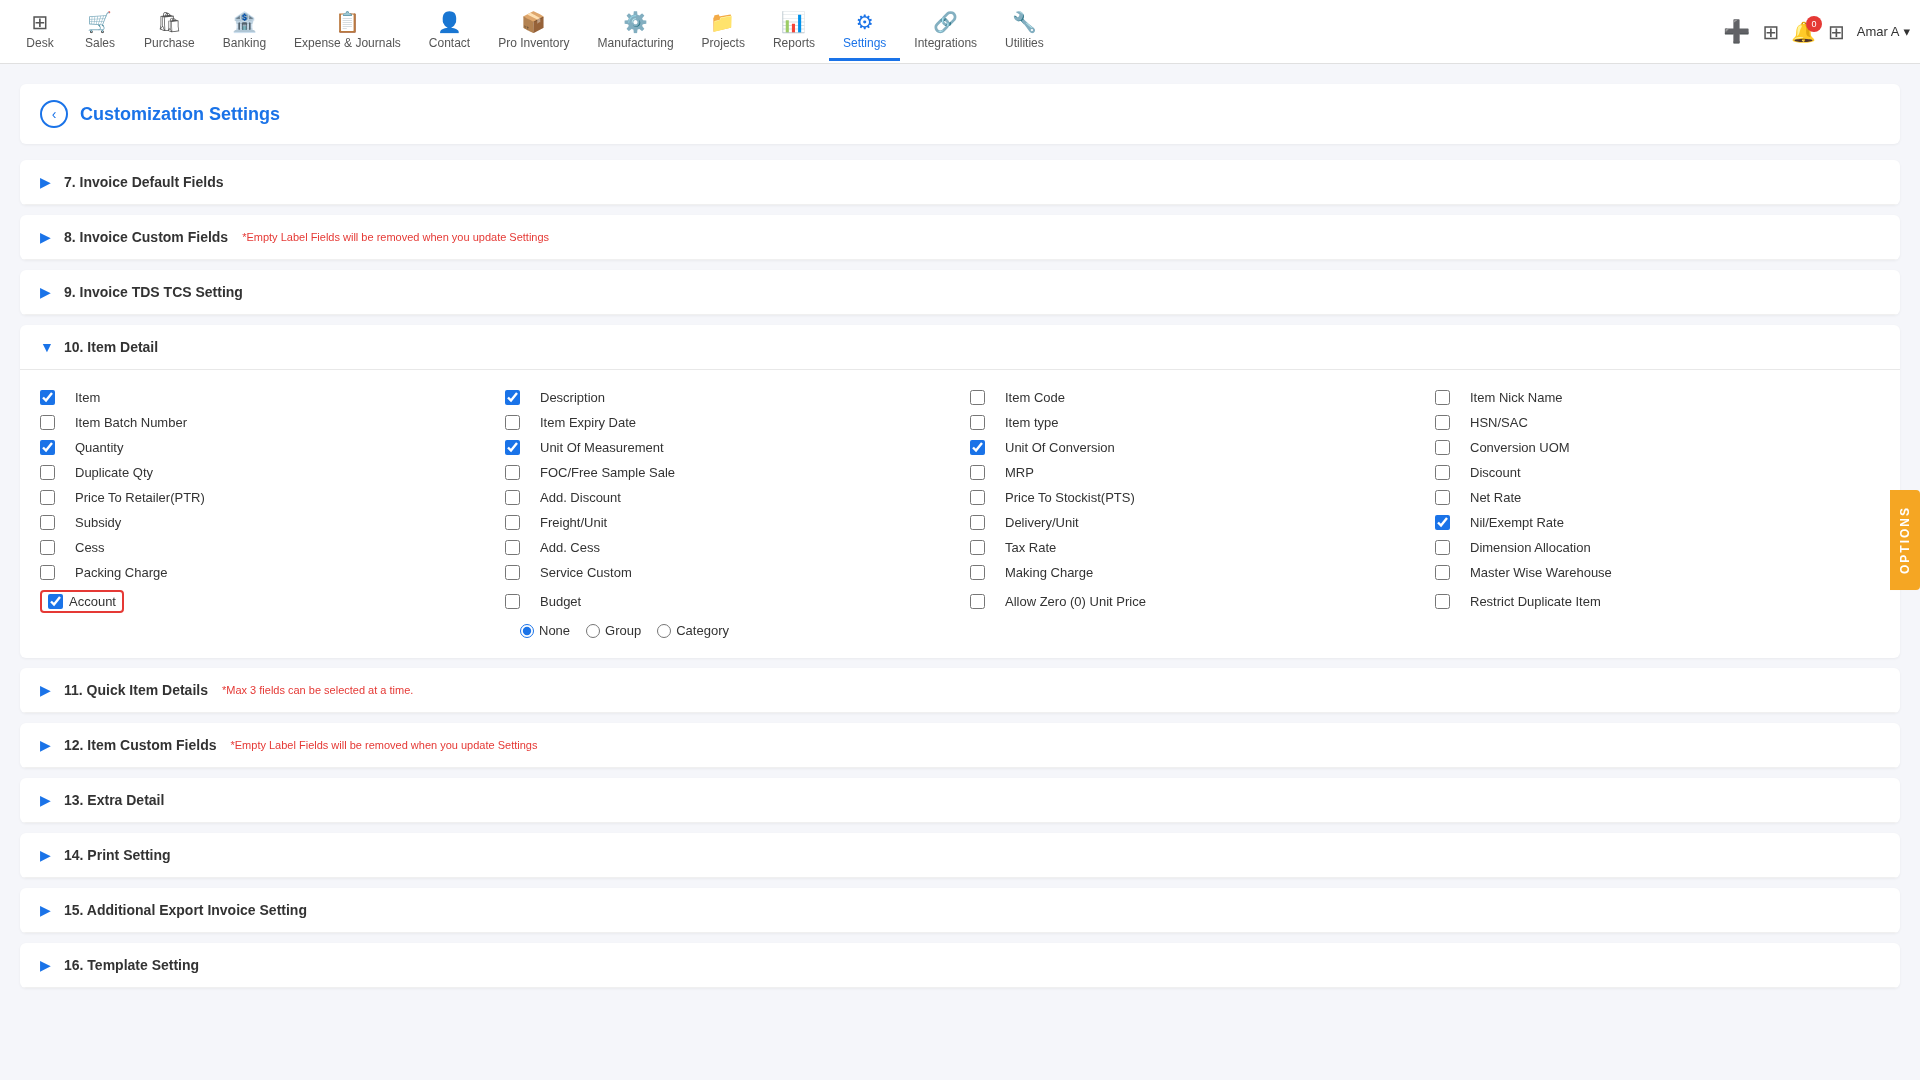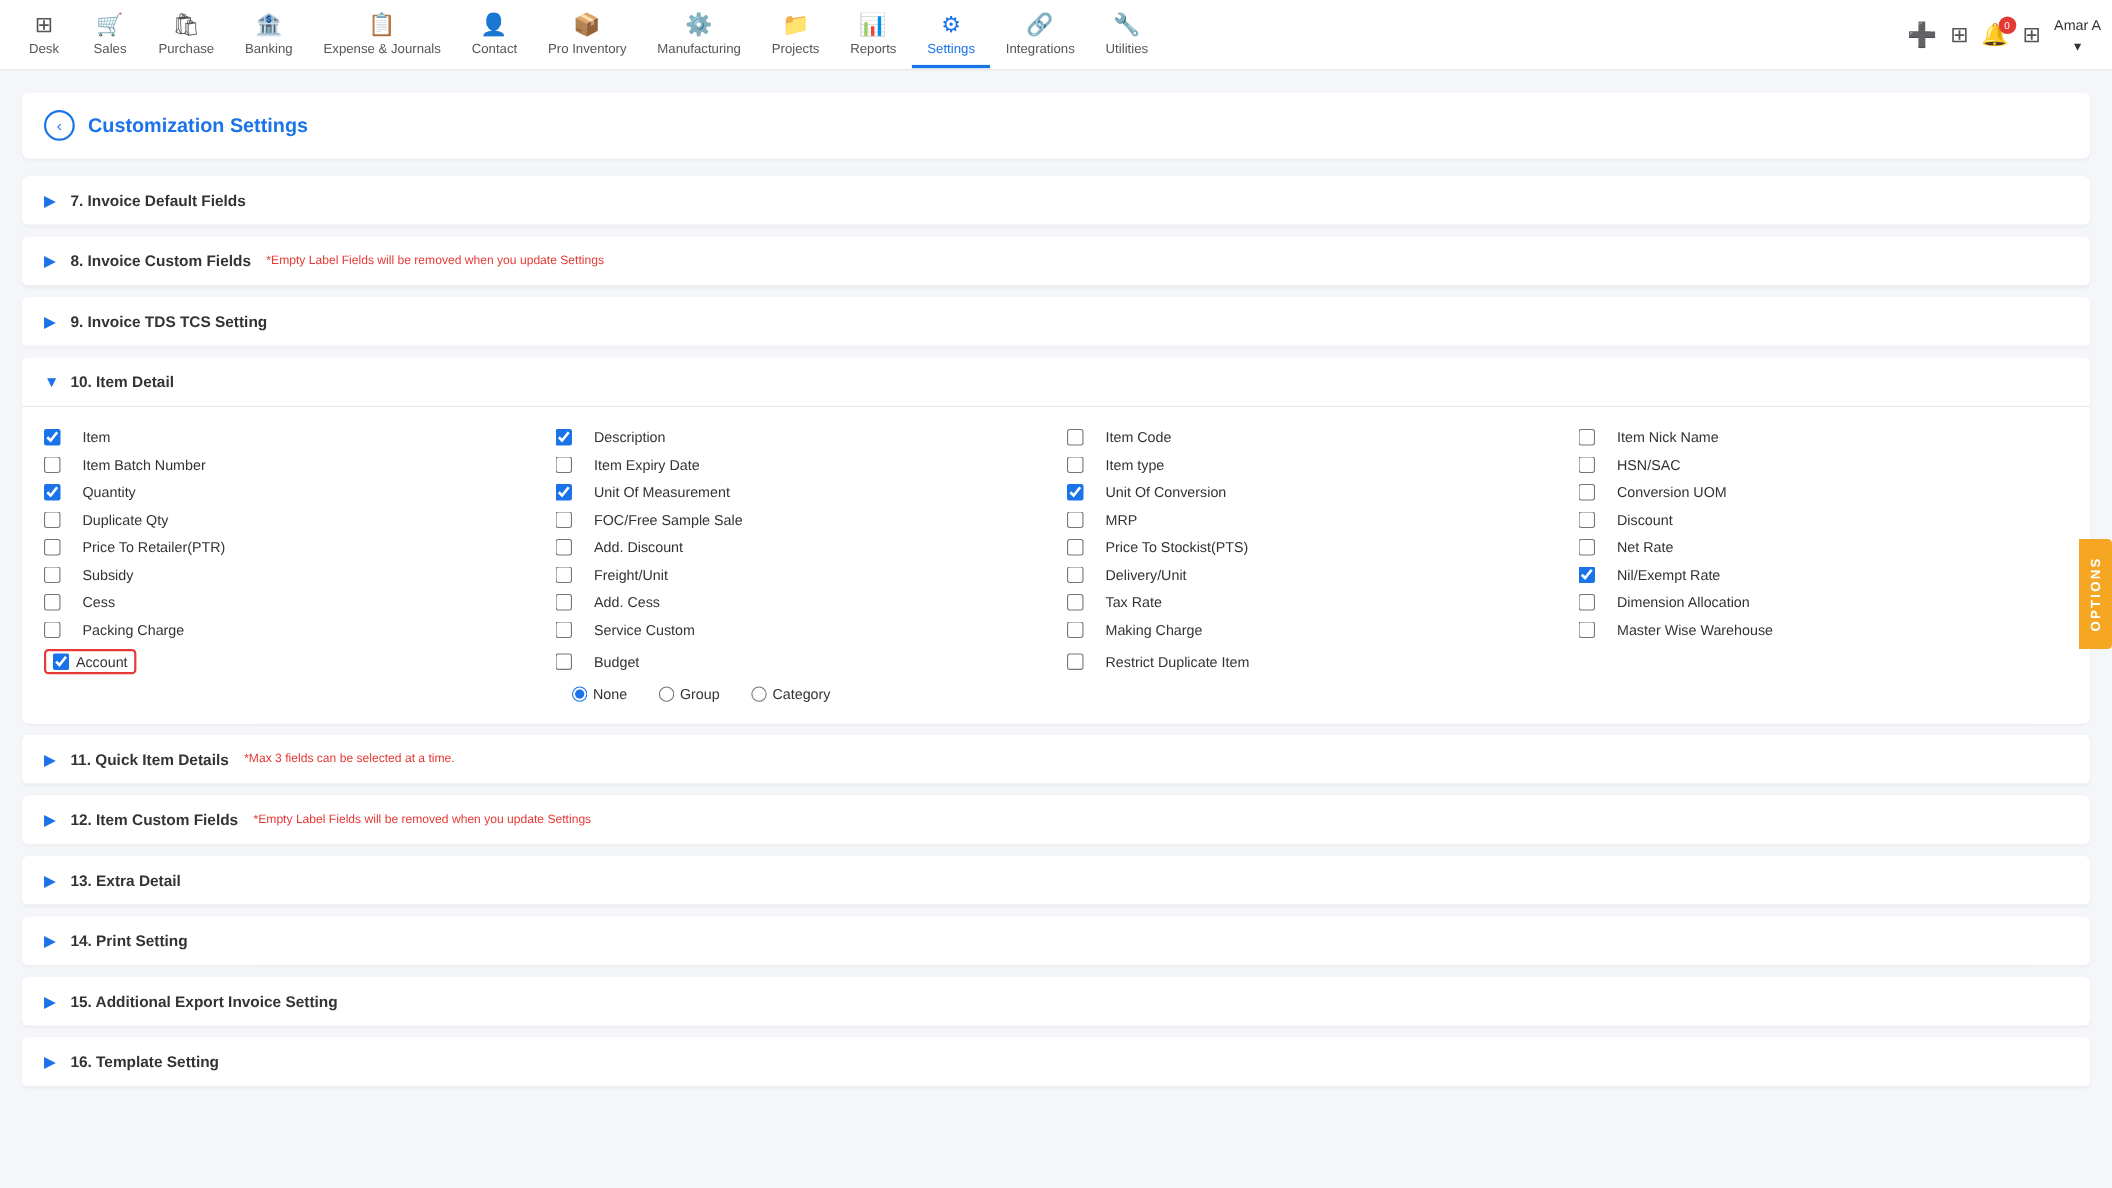--- a/index.html
+++ b/index.html
@@ -19,21 +19,21 @@
     }
     .nav-item.active { color: #1a73e8; border-bottom: 3px solid #1a73e8; }
     .nav-icon { font-size: 20px; margin-bottom: 2px; }
     .nav-right { display: flex; align-items: center; gap: 12px; margin-left: auto; }
     .nav-right-icon { font-size: 20px; color: #555; cursor: pointer; position: relative; }
     .badge {
       position: absolute; top: -4px; right: -6px; background: #e53935;
       color: #fff; border-radius: 50%; font-size: 9px; width: 16px; height: 16px;
       display: flex; align-items: center; justify-content: center;
     }
-    .user-info { display: flex; align-items: center; gap: 4px; cursor: pointer; font-size: 13px; color: #333; flex-direction: column; }
+    .user-info { display: flex; gap: 4px; cursor: pointer; font-size: 13px; color: #333; }
 
     
     .main-content { margin-top: 64px; padding: 20px; background: #f5f6fa; min-height: calc(100vh - 64px); }
 
     
     .page-header {
       display: flex; align-items: center; gap: 12px;
       background: #fff; padding: 16px 20px; border-radius: 6px;
       margin-bottom: 16px; box-shadow: 0 1px 3px rgba(0,0,0,0.05);
     }
@@ -73,21 +73,21 @@
     }
     .checkbox-item label { cursor: pointer; }
 
     
     .highlighted-item {
       border: 2px solid #e53935; padding: 2px 6px; border-radius: 4px;
       display: inline-flex; align-items: center; gap: 6px;
     }
 
     
-    .radio-group { display: flex; align-items: flex-start; gap: 29px; margin-top: 8px; }
+    .radio-group { display: flex; align-items: flex-start; gap: 16px; margin-top: 8px; }
     .radio-item { display: flex; align-items: center; gap: 5px; font-size: 13px; cursor: pointer; }
     .radio-item input[type="radio"] { accent-color: #1a73e8; width: 14px; height: 14px; }
 
     
     .options-sidebar {
       position: fixed; right: 0; top: 50%; transform: translateY(-50%);
       background: #f5a623; color: #fff; writing-mode: vertical-rl;
       text-orientation: mixed; padding: 16px 8px; font-size: 12px;
       font-weight: 600; letter-spacing: 2px; cursor: pointer; border-radius: 4px 0 0 4px;
       transform: translateY(-50%) rotate(180deg);
@@ -340,20 +340,24 @@
             </div>
             <div class="checkbox-item">
               <span class="highlighted-item">
                 <input type="checkbox" id="cb-account" checked="" style="">
                 <label for="cb-account">Account</label>
               </span>
             </div>
             <div class="checkbox-item">
               <input type="checkbox" id="cb-budget" style="">
               <label for="cb-budget">Budget</label>
+            </div>
+            <div class="checkbox-item">
+              <input type="checkbox" id="cb-allow-zero-unit-price" style="">
+              <label for="cb-allow-zero-unit-price">Allow Zero (0) Unit Price</label>
             </div>
             <div class="checkbox-item">
               <input type="checkbox" id="cb-restrict-duplicate-item" style="">
               <label for="cb-restrict-duplicate-item">Restrict Duplicate Item</label>
             </div>
             <div></div>
             <div></div>
             <div></div>
           </div>
           <div style="margin-top: -8px; margin-left: calc(25% + 20px); display: flex;">

